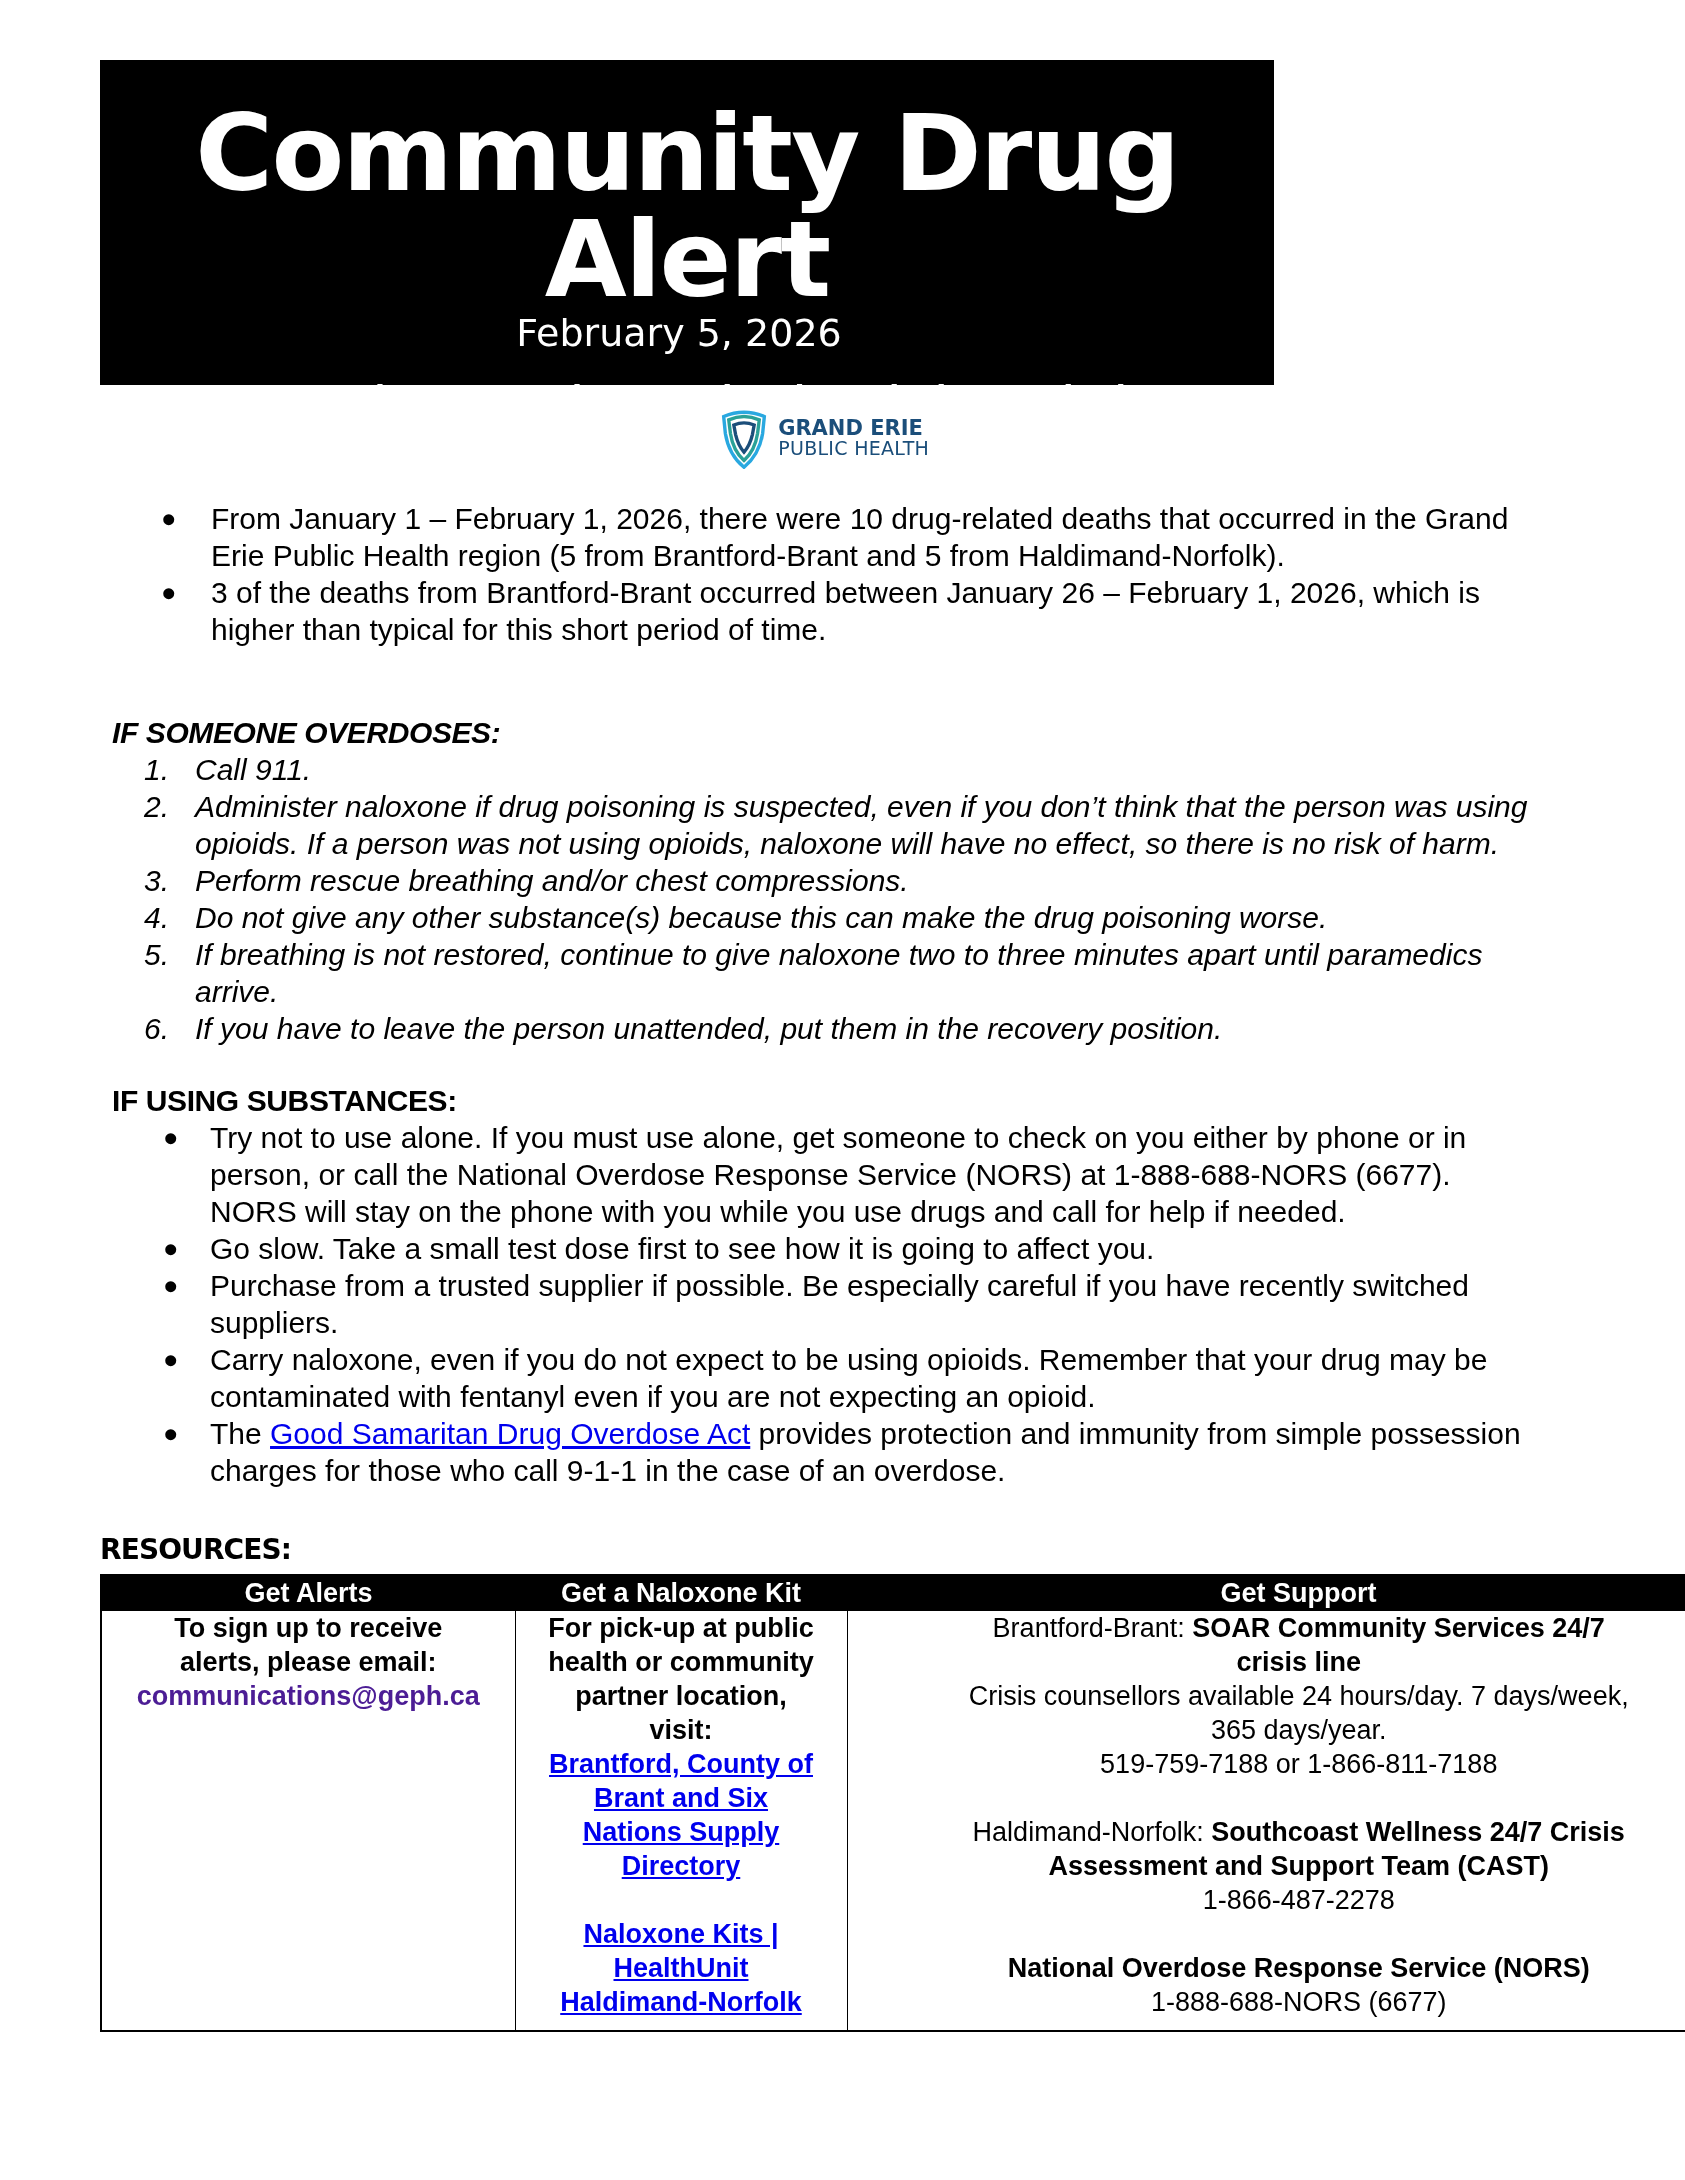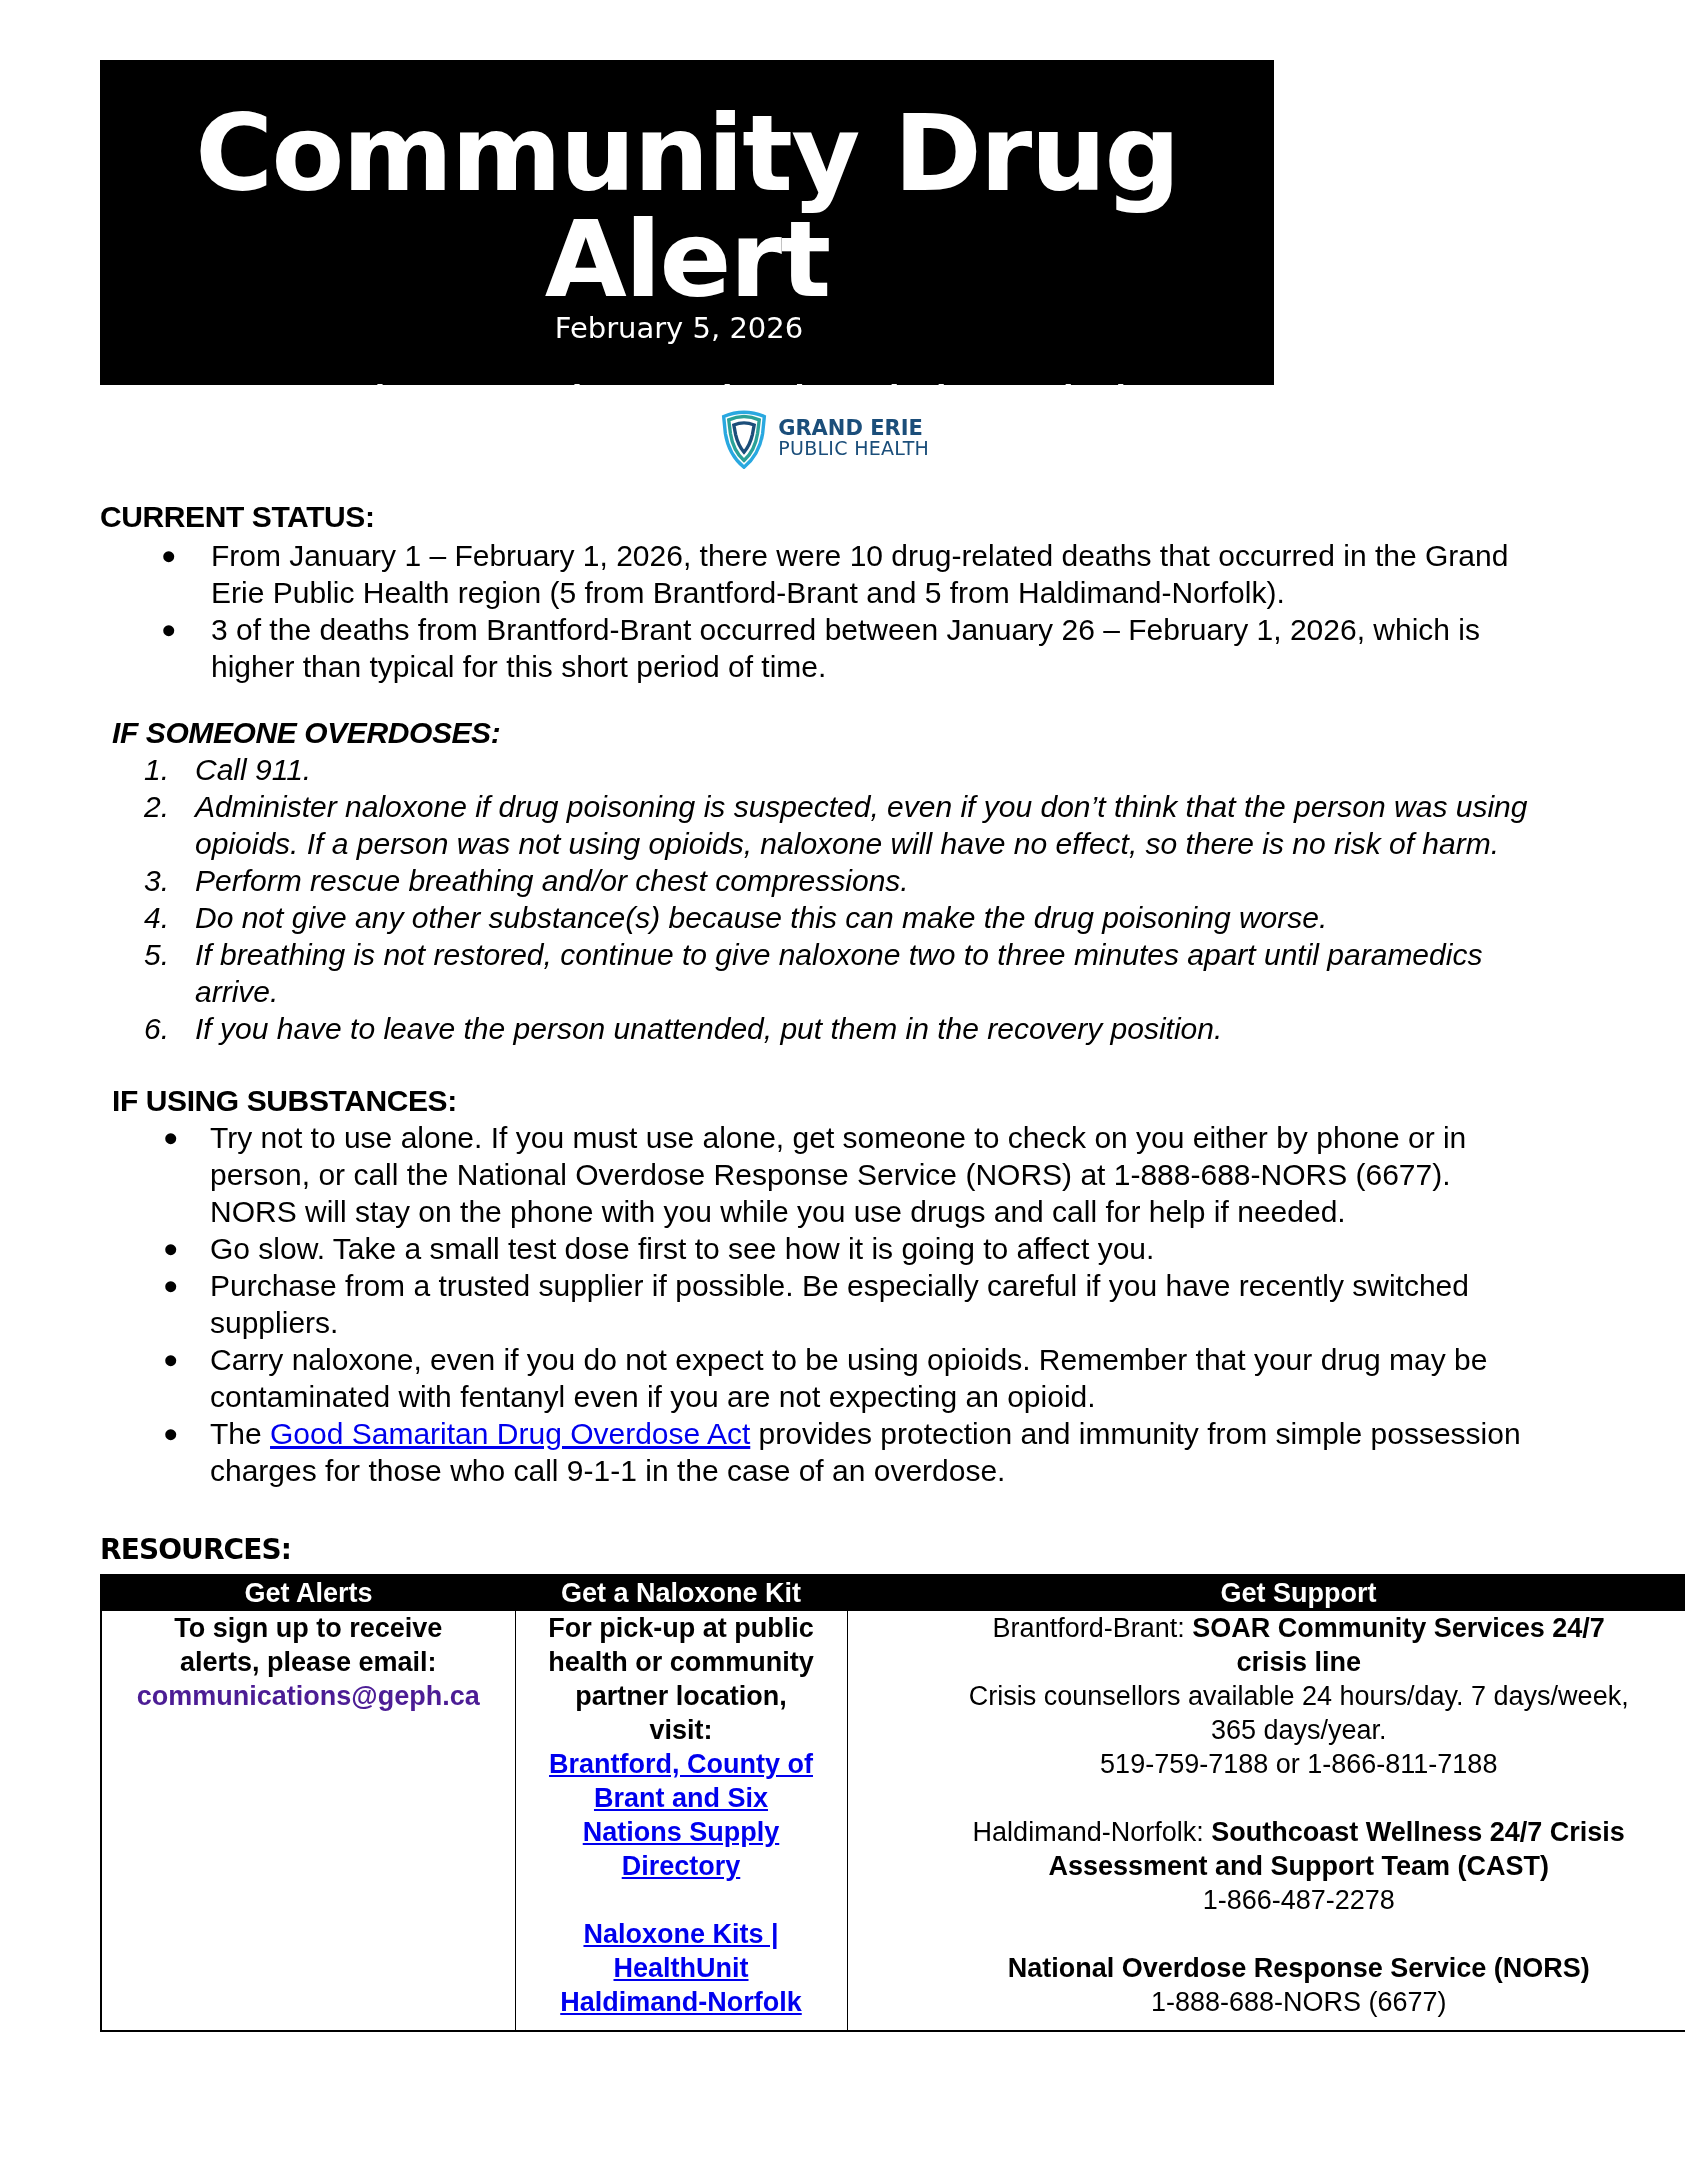--- a/index.html
+++ b/index.html
@@ -2,21 +2,21 @@
 <html style="font-size:13.6px"><head>
 <meta charset="utf-8">
 <style>
   html, body { margin: 0; padding: 0; background: #ffffff; }
   body { width: 1686px; height: 2181px; position: relative; overflow: hidden;
          font-family: "Liberation Sans", sans-serif; color: #000; }
   .banner { position: absolute; left: 100px; top: 60px; width: 1174px; height: 325px;
             background: #000; color: #fff; text-align: center; }
   .banner .title { font-family: "DejaVu Sans", sans-serif; font-weight: bold; font-size: 106px;
                    letter-spacing: -1.7px; position: absolute; left: 0; right: 0; top: 41px; line-height: 1; }
-  .banner .date { font-family: "DejaVu Sans", sans-serif; font-size: 29px; position: absolute;
+  .banner .date { font-family: "DejaVu Sans", sans-serif; font-size: 38px; position: absolute;
                   left: 0; right: 16px; top: 254px; line-height: 1; }
   .banner .subtitle { font-family: "DejaVu Sans", sans-serif; font-weight: bold; font-size: 29px;
                       position: absolute; left: 0; right: 0; top: 322px; line-height: 1; letter-spacing: -0.4px; }
   .logo { position: absolute; left: 720px; top: 404px; height: 68px; display: flex; align-items: center; }
   .logo svg { width: 48px; height: 61px; }
   .logo .words { margin-left: 10.2px; line-height: 1.05; }
   .logo .l1 { color: #1b4e7a; font-family: "DejaVu Sans", sans-serif; font-weight: bold; font-size: 21px; }
   .logo .l2 { color: #1b4e7a; font-family: "DejaVu Sans", sans-serif; font-size: 19px; letter-spacing: 0.3px; }
 
   .section { position: absolute; left: 100px; width: 1499px; font-size: 30px; line-height: 37px; }
@@ -58,21 +58,20 @@
     <path d="M10 14 Q28 6 46 14 L44 30 Q41 50 28 62 Q15 50 12 30 Z" fill="none" stroke="#2aa198" stroke-width="4"></path>
     <path d="M16 20 Q28 15 40 20 L38 31 Q35 44 28 52 Q21 44 18 31 Z" fill="none" stroke="#1b4e7a" stroke-width="4"></path>
   </svg>
   <div class="words">
     <div class="l1">GRAND ERIE</div>
     <div class="l2">PUBLIC HEALTH</div>
   </div>
 </div>
 
 <div class="section" style="top:498px;">
-  <div class="heading">CURRENT STATUS:</div>
   <ul class="bul" style="margin-top:1.7px;">
     <li>
         <span class="dot">●</span>
       <div>From January 1 – February 1, 2026, there were 10 drug-related deaths that occurred in the Grand</div>
       <div>Erie Public Health region (5 from Brantford-Brant and 5 from Haldimand-Norfolk).</div>
     </li>
     <li>
         <span class="dot">●</span>
       <div>3 of the deaths from Brantford-Brant occurred between January 26 – February 1, 2026, which is</div>
       <div>higher than typical for this short period of time.</div>

